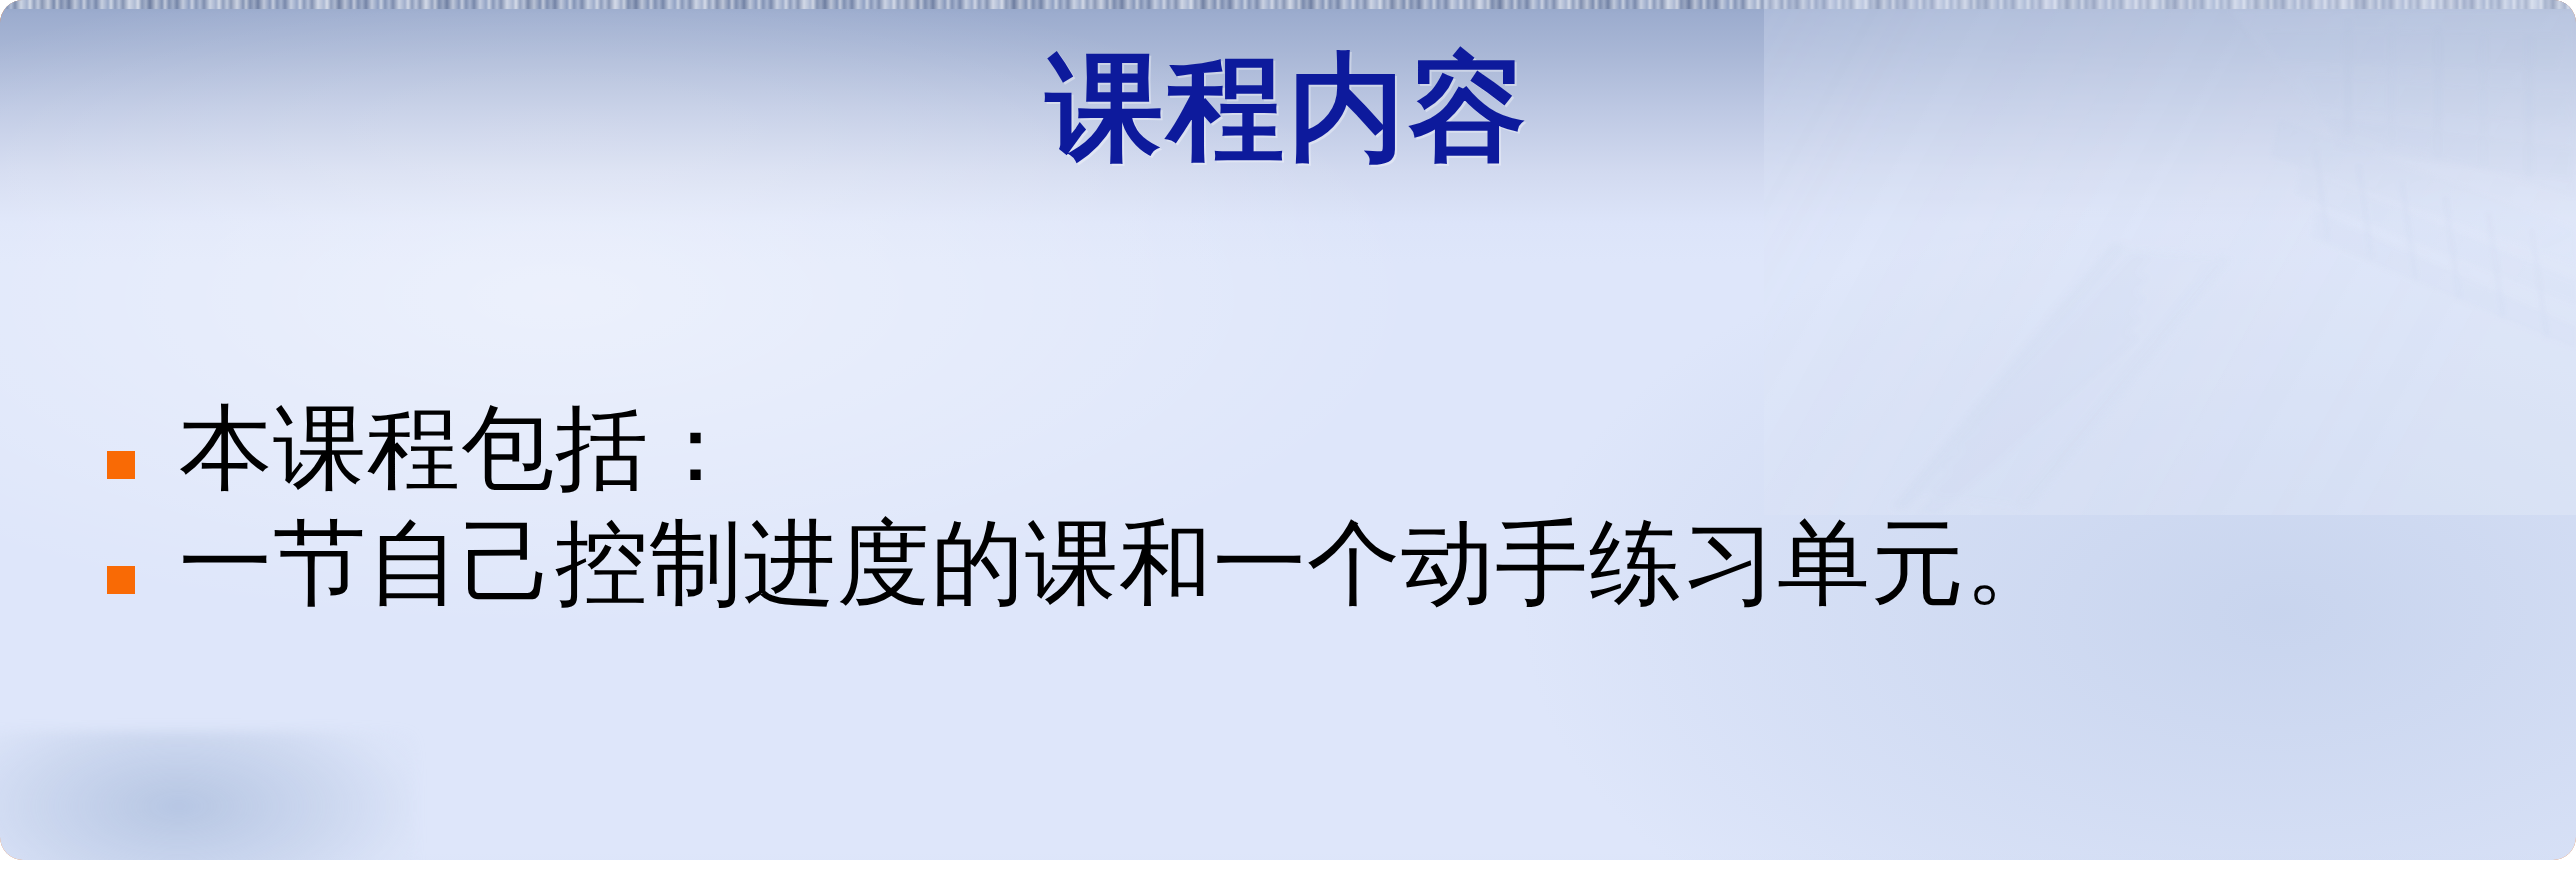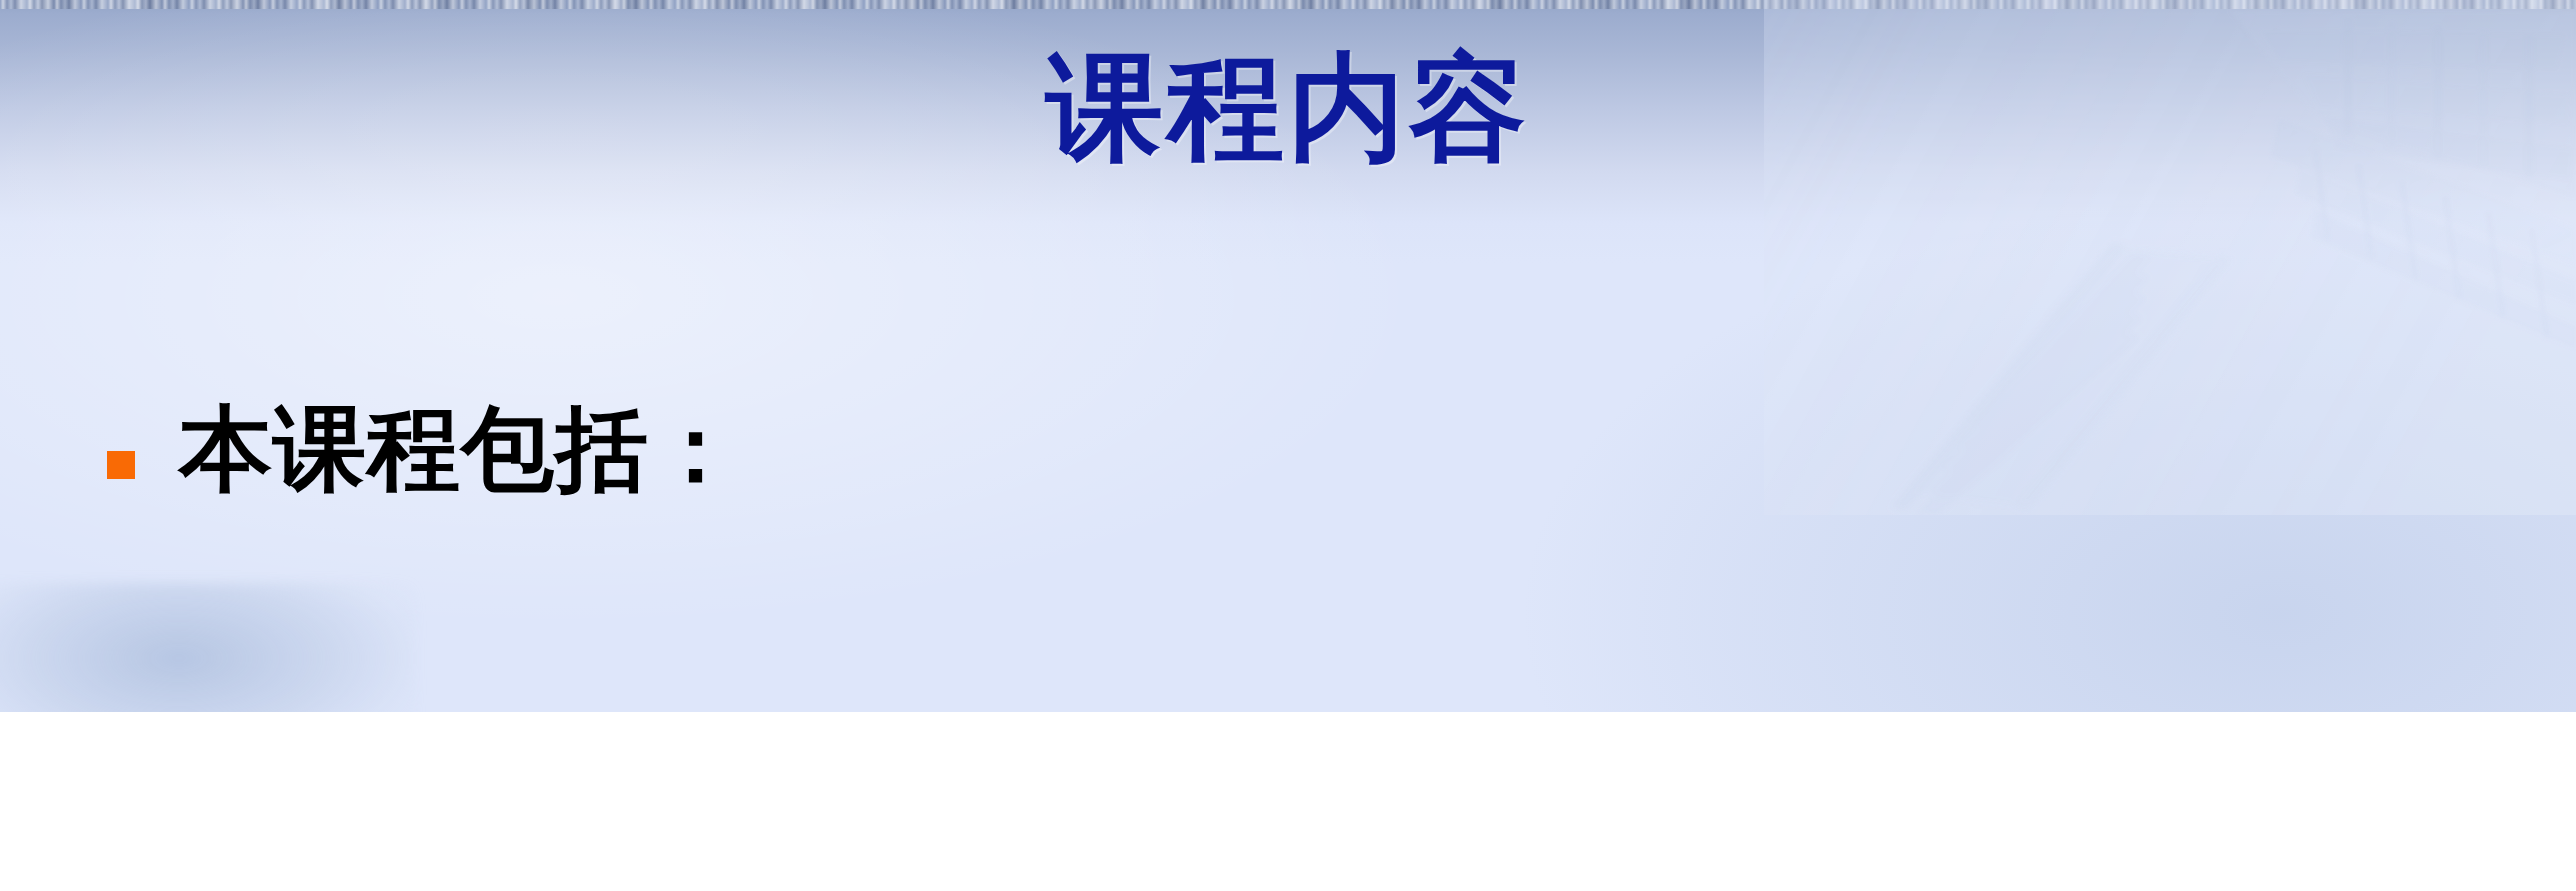--- a/index.html
+++ b/index.html
@@ -5,25 +5,26 @@
 <style>
   html, body {
     margin: 0;
     padding: 0;
     background: #ffffff;
   }
 
   #slide {
     position: relative;
     width: 2576px;
-    height: 712px;
+    height: 860px;
     overflow: hidden;
     font-family: "DejaVu Sans", "Liberation Sans", sans-serif;
     
     background-color: #f97316;
+    border-radius: 23px;
   }
 
   
 
   
   .bg-gradient {
     position: absolute;
     inset: 0;
     background: linear-gradient(
       to bottom,
@@ -144,21 +145,21 @@
     height: 28px;
     background: #f96a05;
     margin-top: 57px;
     margin-right: 44px;
   }
 
   .bullet-text {
     flex: 1 1 auto;
     color: #000000;
     font-family: "DejaVu Serif", "Liberation Serif", serif;
-    font-weight: bold;
+    font-weight: normal;
     font-size: 93px;
     line-height: 109px;
     letter-spacing: 1px;
     white-space: nowrap;
   }
 </style>
 </head>
 <body>
 
 <div id="slide">
@@ -241,18 +242,22 @@
 
     <div class="slide-title">课程内容</div>
 
     <div class="bullet-list">
 
       <div class="bullet-row">
         <span class="bullet-marker"></span>
         <span class="bullet-text">本课程包括：</span>
       </div>
 
+      <div class="bullet-row">
+        <span class="bullet-marker"></span>
+        <span class="bullet-text">一节自己控制进度的课和一个动手练习单元。</span>
+      </div>
 
 
     </div>
   </div>
 </div>
 
 
 </body></html>

